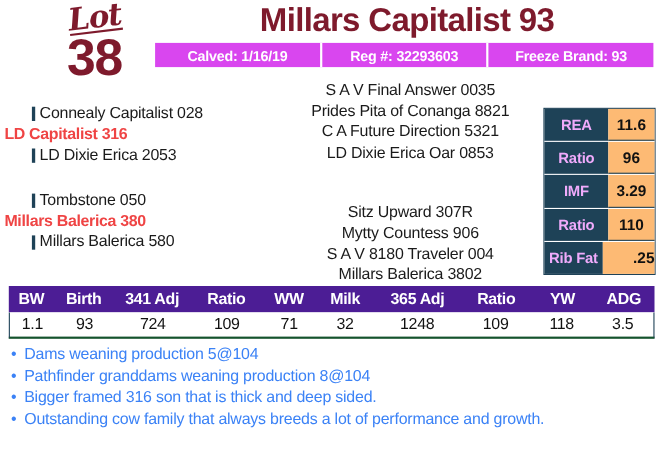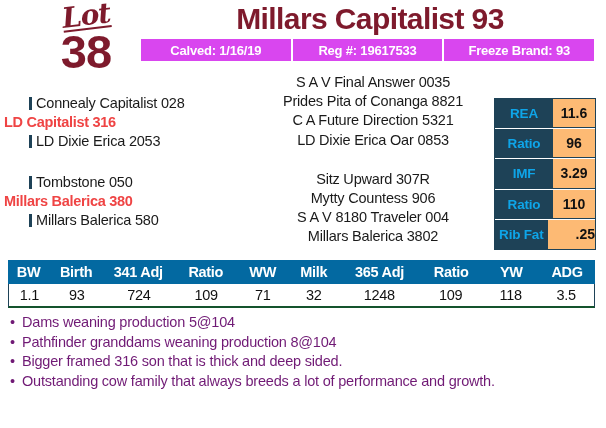--- a/index.html
+++ b/index.html
@@ -124,41 +124,41 @@
   }
 
   
   .ped-center {
     position: absolute;
     left: 253px;
     top: 73px;
     width: 240px;
   }
   .ped-center .ped-line { line-height: 19.2px; text-align: center; }
-  .ped-center .ped-group.second { margin-top: 20px; }
+  .ped-center .ped-group.second { margin-top: 34px; }
 
   
   .meas-table {
     position: absolute;
     left: 494px;
     top: 98px;
     width: 100px;
     border: 1px solid #1E4257;
     border-collapse: collapse;
   }
   .meas-row {
     display: flex;
     height: 29.2px;
     border-bottom: 1px solid #ffffff;
   }
   .meas-row:last-child { border-bottom: none; }
   .meas-label {
     width: 58px;
     background: #1E4257;
-    color: #0ea5e9;
+    color: #f0abfc;
     font-size: 13.5px;
     font-weight: 700;
     display: flex;
     align-items: center;
     justify-content: center;
     letter-spacing: -0.2px;
   }
   .meas-value {
     flex: 1;
     background: #fdba74;
@@ -178,21 +178,21 @@
     position: absolute;
     left: 8px;
     top: 260px;
     width: 587px;
   }
   .epd-head, .epd-body {
     display: flex;
     width: 100%;
   }
   .epd-head {
-    background: #0369a1;
+    background: #4c1d95;
     height: 24px;
   }
   .epd-body {
     background: #ffffff;
     height: 24px;
     border-left: 1px solid #1E4257;
     border-right: 1px solid #1E4257;
     border-bottom: 2px solid #14532d;
     box-sizing: border-box;
   }
@@ -227,21 +227,21 @@
   
   .notes {
     position: absolute;
     left: 10px;
     top: 313px;
     width: 588px;
   }
   .note-item {
     font-size: 14.5px;
     line-height: 19.5px;
-    color: #701a75;
+    color: #3b82f6;
     letter-spacing: -0.2px;
     padding-left: 12px;
     position: relative;
     margin-bottom: 0px;
   }
   .note-item::before {
     content: "\2022";
     position: absolute;
     left: 0;
     top: 0;
@@ -252,21 +252,21 @@
 
 <div class="lot-badge">
   <div class="lot-script">Lot</div>
   <div class="lot-number">38</div>
 </div>
 
 <div class="animal-title">Millars Capitalist 93</div>
 
 <div class="info-bar">
   <div class="info-cell">Calved: 1/16/19</div>
-  <div class="info-cell">Reg #: 19617533</div>
+  <div class="info-cell">Reg #: 32293603</div>
   <div class="info-cell">Freeze Brand: 93</div>
 </div>
 
 <div class="ped-left">
   <div class="ped-group">
     <div class="ped-line indent">Connealy Capitalist 028</div>
     <div class="ped-line parent">LD Capitalist 316</div>
     <div class="ped-line indent">LD Dixie Erica 2053</div>
   </div>
   <div class="ped-group second">

